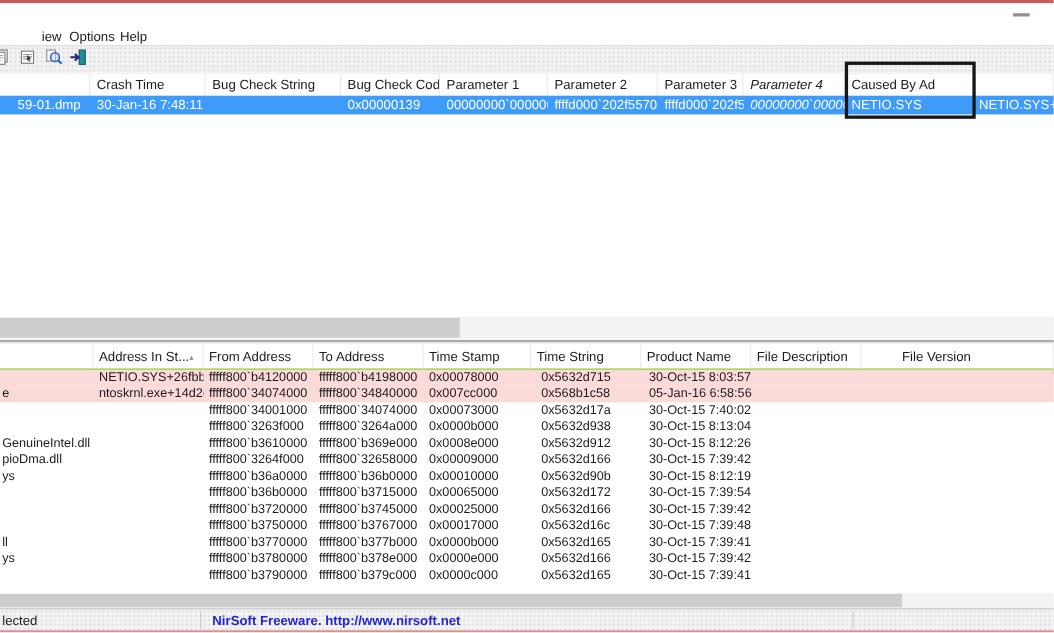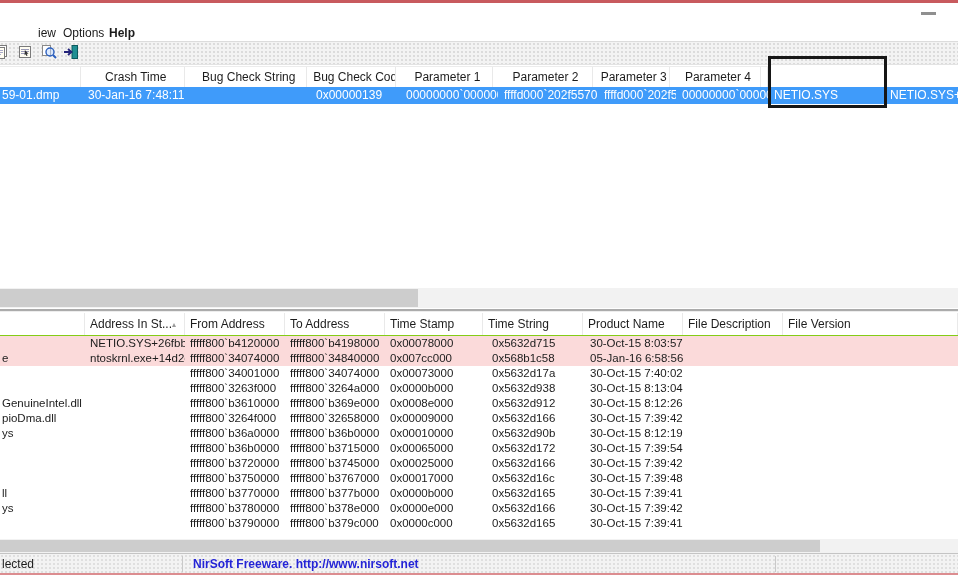--- a/index.html
+++ b/index.html
@@ -6,48 +6,48 @@
   body{width:958px;height:575px;overflow:hidden;background:#fff;
        font-family:"Liberation Sans","DejaVu Sans",sans-serif;color:#1c1c1c;position:relative;}
   .abs{position:absolute;}
   
   .top-red{top:0;left:0;width:958px;height:3px;background:#c85a5e;}
   .titlebar{top:3px;left:0;width:958px;height:23px;background:#fff;}
   .title{position:absolute;left:2px;top:5px;font-size:12px;color:#3a3a3a;white-space:nowrap;}
   .min-btn{position:absolute;right:22px;top:9px;width:15px;height:3px;background:#8f8f8f;cursor:pointer;}
   .menubar{top:26px;left:0;width:958px;height:15px;background:#fff;font-size:12px;}
   .menu-item{position:absolute;top:0;color:#1c1c1c;cursor:default;padding-left:36px;}
-  .mi0{left:2px;} .mi1{left:27px;} .mi2{left:73px;font-weight:bold;}
+  .mi0{left:2px;} .mi1{left:27px;} .mi2{left:73px;}
   .toolbar{top:41px;left:0;width:958px;height:22px;border-top:1px solid #dcdcdc;border-bottom:1px solid #e3e3e3;
            background-color:#f3f3f3;background-image:radial-gradient(rgba(150,150,150,.25) 1px,transparent 1px);background-size:4px 4px;}
   .tbtn{position:absolute;top:2px;width:18px;height:17px;cursor:pointer;}
   .tb0{left:-7px;} .tb1{left:17px;} .tb2{left:41px;} .tb3{left:63px;}
   .tbtn svg{width:16px;height:16px;display:block;}
   
-  .u-header{top:66px;left:0;width:768px;height:21px;display:flex;background:#fff;border-top:1px solid #ececec;font-size:12px;text-align:center;}
+  .u-header{top:66px;left:0;width:958px;height:21px;display:flex;background:#fff;border-top:1px solid #ececec;font-size:12px;}
   .u-header>div{line-height:21px;padding-left:6px;box-sizing:border-box;border-right:1px solid #e9e9e9;overflow:hidden;white-space:nowrap;}
   .u-row{top:87px;left:0;width:958px;height:17px;display:flex;background:#3f9bfa;color:#fff;font-size:12px;cursor:default;}
   .u-row>div{line-height:17px;padding-left:6px;box-sizing:border-box;overflow:hidden;white-space:nowrap;}
-  .u-row>.c0{padding-left:2px;}
+  .u-row>.c0{padding-left:16px;}
   .c0{width:82px;} .c1{width:105px;} .c2{width:123px;} .c3{width:90px;} .c4{width:98px;}
-  .c5{width:100px;} .c6{width:78px;} .c7{width:92px;} .c8{width:116px;} .c9{flex:1;}
+  .c5{width:100px;} .c6{width:78px;} .c7{width:92px;font-style:italic;} .c8{width:116px;} .c9{flex:1;}
   .u-scroll{top:288px;left:0;width:958px;height:20px;background:#f2f2f2;}
   .u-scroll .thumb{position:absolute;left:0;top:1px;width:418px;height:18px;background:#cdcdcd;}
   .splitter{top:309px;left:0;width:958px;height:2px;background:#ababab;border-bottom:1px solid #ededed;}
   
   .l-header{top:313px;left:0;width:958px;height:22px;display:flex;background:#fff;font-size:12px;border-bottom:6px solid #84cc16;}
   .l-header>div{line-height:22px;padding-left:5px;box-sizing:border-box;border-right:1px solid #e9e9e9;overflow:hidden;white-space:nowrap;position:relative;}
   .sort-glyph{position:absolute;right:8px;top:1px;font-size:8px;color:#9a9a9a;}
   .l-body{top:336px;left:0;width:958px;}
   .l-row{display:flex;height:15px;font-size:11.5px;background:#fff;cursor:default;}
   .l-row.pink{background:#fbdada;}
   .l-row>div{line-height:15px;padding-left:5px;box-sizing:border-box;overflow:hidden;white-space:nowrap;}
   .l-row>.l0{padding-left:2px;}
   .l0{width:85px;} .l1{width:100px;} .l2{width:100px;} .l3{width:100px;} .l4{width:102px;}
-  .l5{width:98px;} .l6{width:100px;} .l7{width:100px;} .l8{width:100px;} .l9{flex:1;}
+  .l5{width:98px;} .l6{width:100px;} .l7{width:100px;} .l8{width:100px;} .l9{flex:1;margin-left:32px;}
   .l-scroll{top:539px;left:0;width:958px;height:14px;background:#f2f2f2;}
   .l-scroll .thumb{position:absolute;left:0;top:1px;width:820px;height:12px;background:#cdcdcd;}
   
   .statusbar{top:553px;left:0;width:958px;height:20px;border-top:1px solid #c4c4c4;
              background-color:#f3f3f3;background-image:radial-gradient(rgba(150,150,150,.22) 1px,transparent 1px);background-size:4px 4px;font-size:12px;}
   .status-left{position:absolute;left:2px;top:3px;color:#1c1c1c;}
   .status-link{position:absolute;left:193px;top:3px;color:#2424d6;font-weight:bold;cursor:pointer;}
   .sep1{position:absolute;left:182px;top:2px;width:1px;height:16px;background:#c9c9c9;}
   .sep2{position:absolute;left:775px;top:2px;width:1px;height:16px;background:#c9c9c9;}
   .bottom-red{top:573px;left:0;width:958px;height:2px;background:#dc8d90;}

